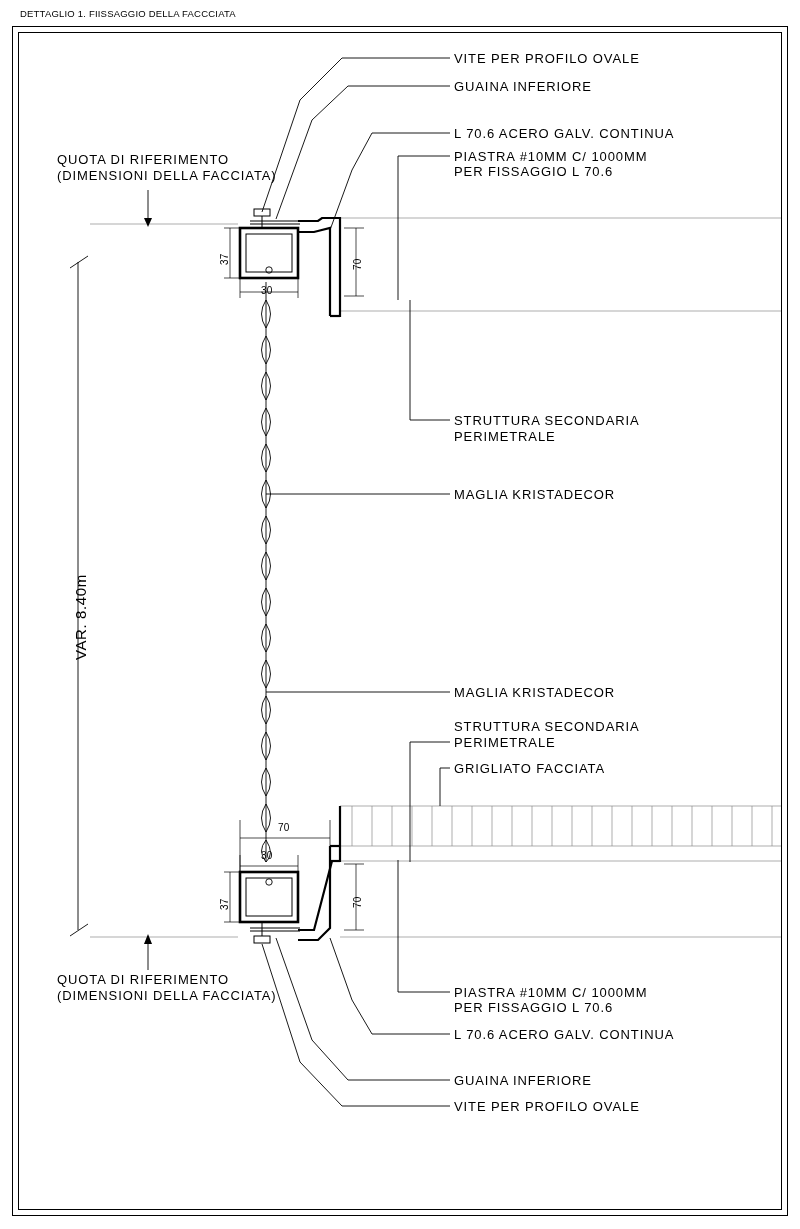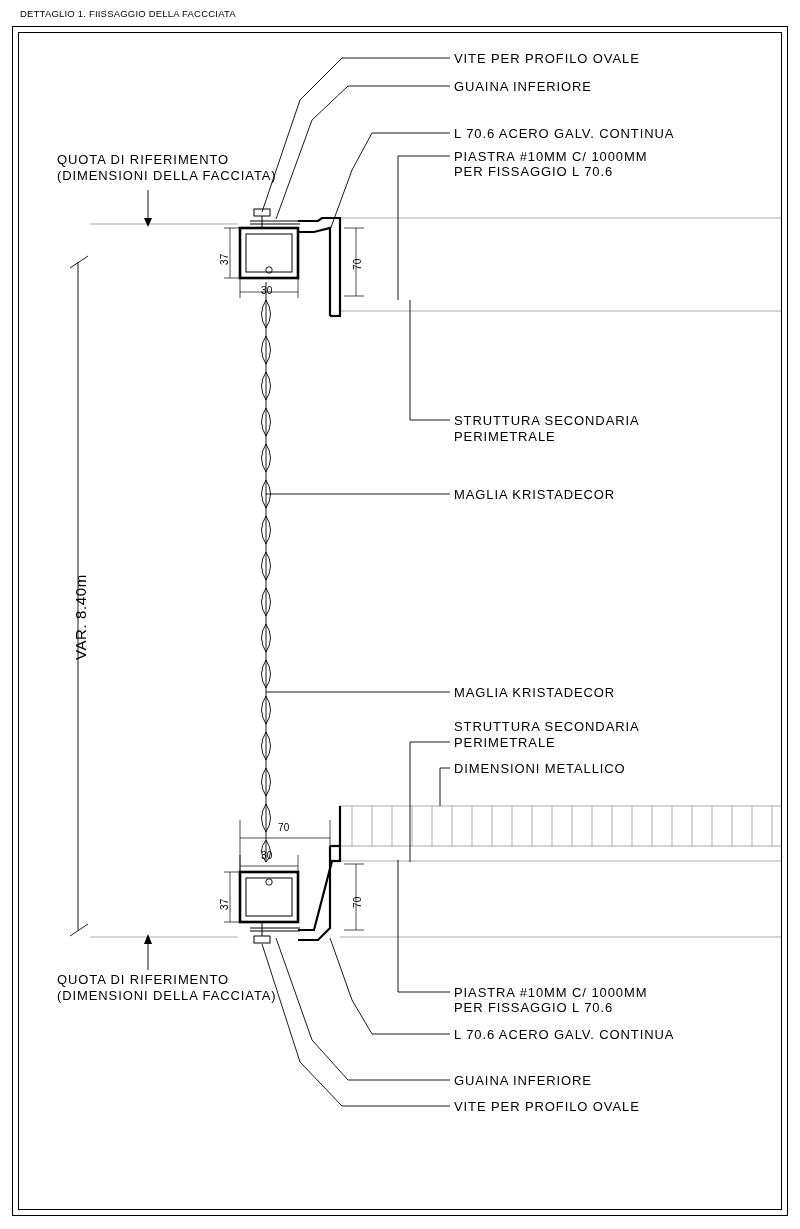--- a/index.html
+++ b/index.html
@@ -294,21 +294,21 @@
   <div class="lbl" style="left:57px; top:168px;">(DIMENSIONI DELLA FACCIATA)</div>
 
   <div class="lbl" style="left:454px; top:413px;">STRUTTURA  SECONDARIA</div>
   <div class="lbl" style="left:454px; top:429px;">PERIMETRALE</div>
 
   <div class="lbl" style="left:454px; top:487px;">MAGLIA  KRISTADECOR</div>
 
   <div class="lbl" style="left:454px; top:685px;">MAGLIA  KRISTADECOR</div>
   <div class="lbl" style="left:454px; top:719px;">STRUTTURA  SECONDARIA</div>
   <div class="lbl" style="left:454px; top:735px;">PERIMETRALE</div>
-  <div class="lbl" style="left:454px; top:761px;">DIMENSIONI  METALLICO</div>
+  <div class="lbl" style="left:454px; top:761px;">GRIGLIATO  FACCIATA</div>
 
   <div class="lbl" style="left:454px; top:985px;">PIASTRA  #10MM C/ 1000MM</div>
   <div class="lbl" style="left:454px; top:1000px;">PER FISSAGGIO L 70.6</div>
   <div class="lbl" style="left:454px; top:1027px;">L 70.6 ACERO GALV. CONTINUA</div>
   <div class="lbl" style="left:454px; top:1073px;">GUAINA  INFERIORE</div>
   <div class="lbl" style="left:454px; top:1099px;">VITE PER PROFILO OVALE</div>
 
   <div class="lbl" style="left:57px; top:972px;">QUOTA DI RIFERIMENTO</div>
   <div class="lbl" style="left:57px; top:988px;">(DIMENSIONI DELLA FACCIATA)</div>
 

